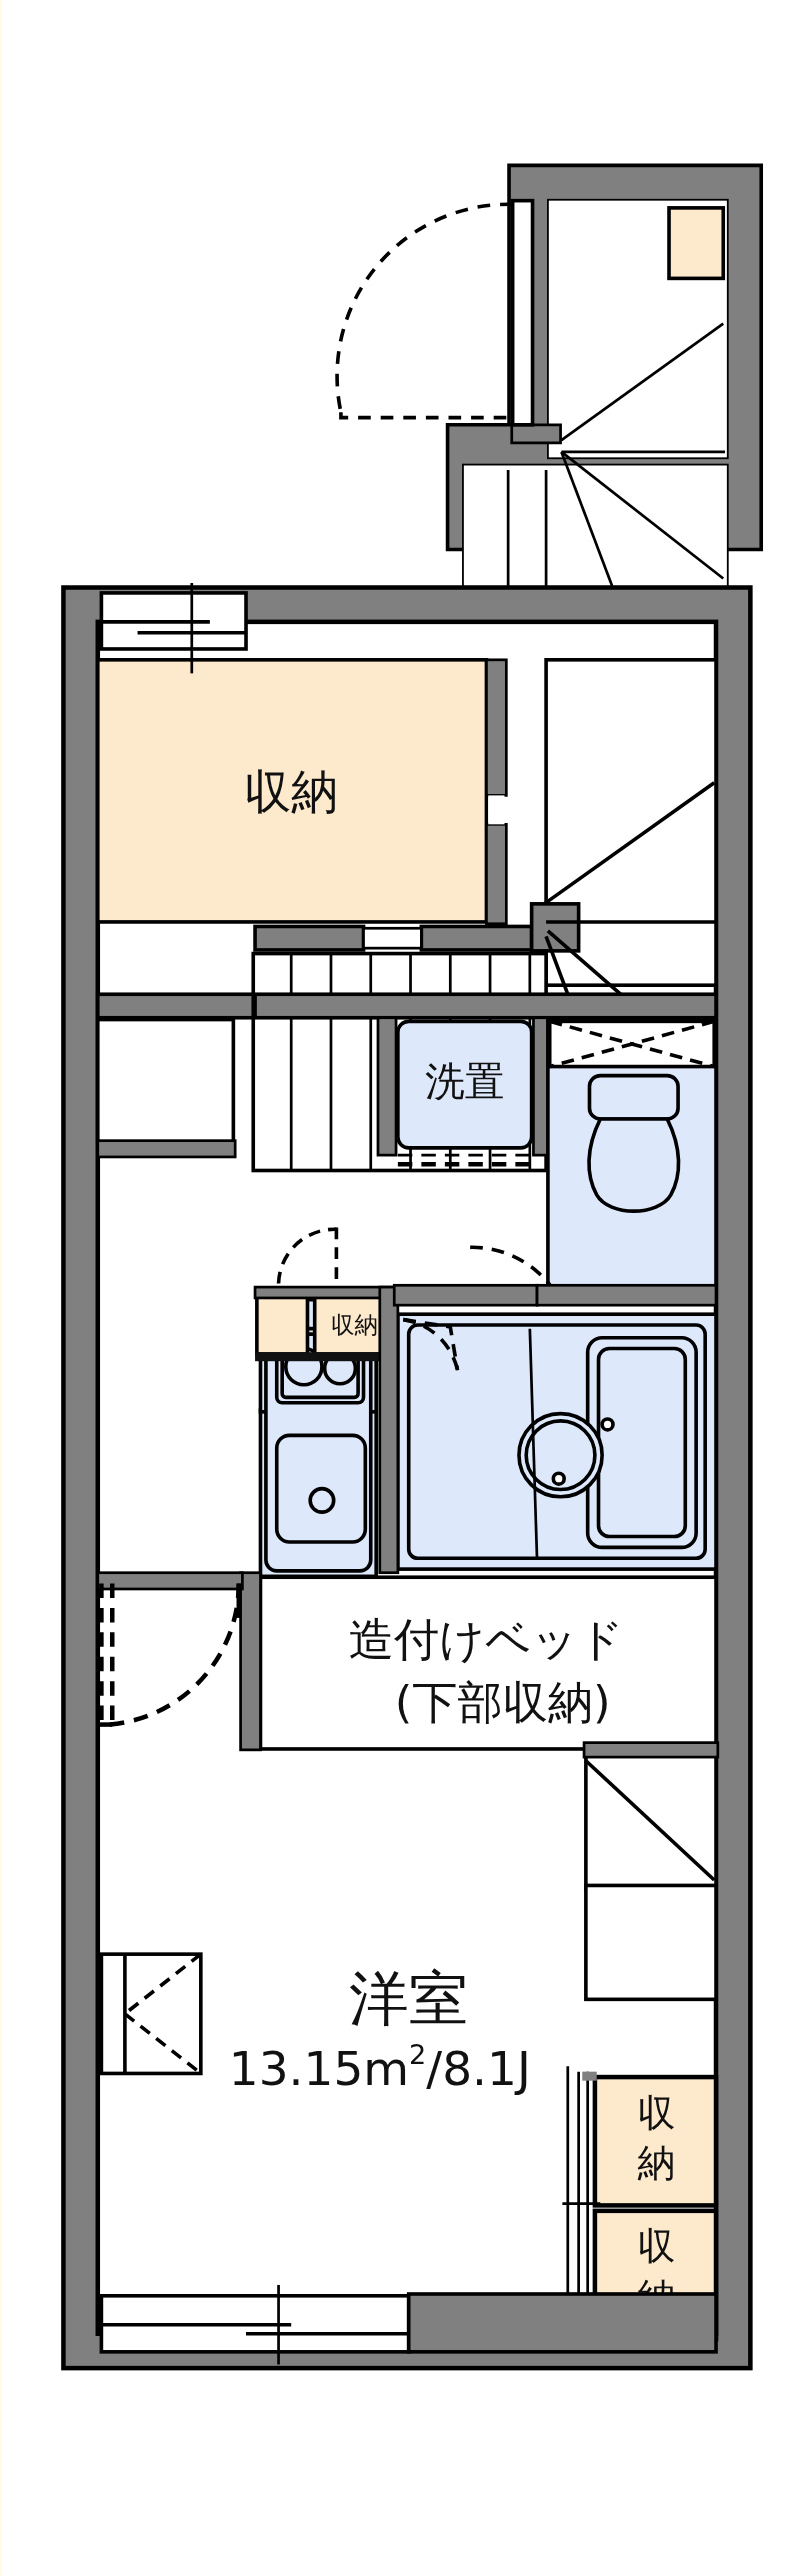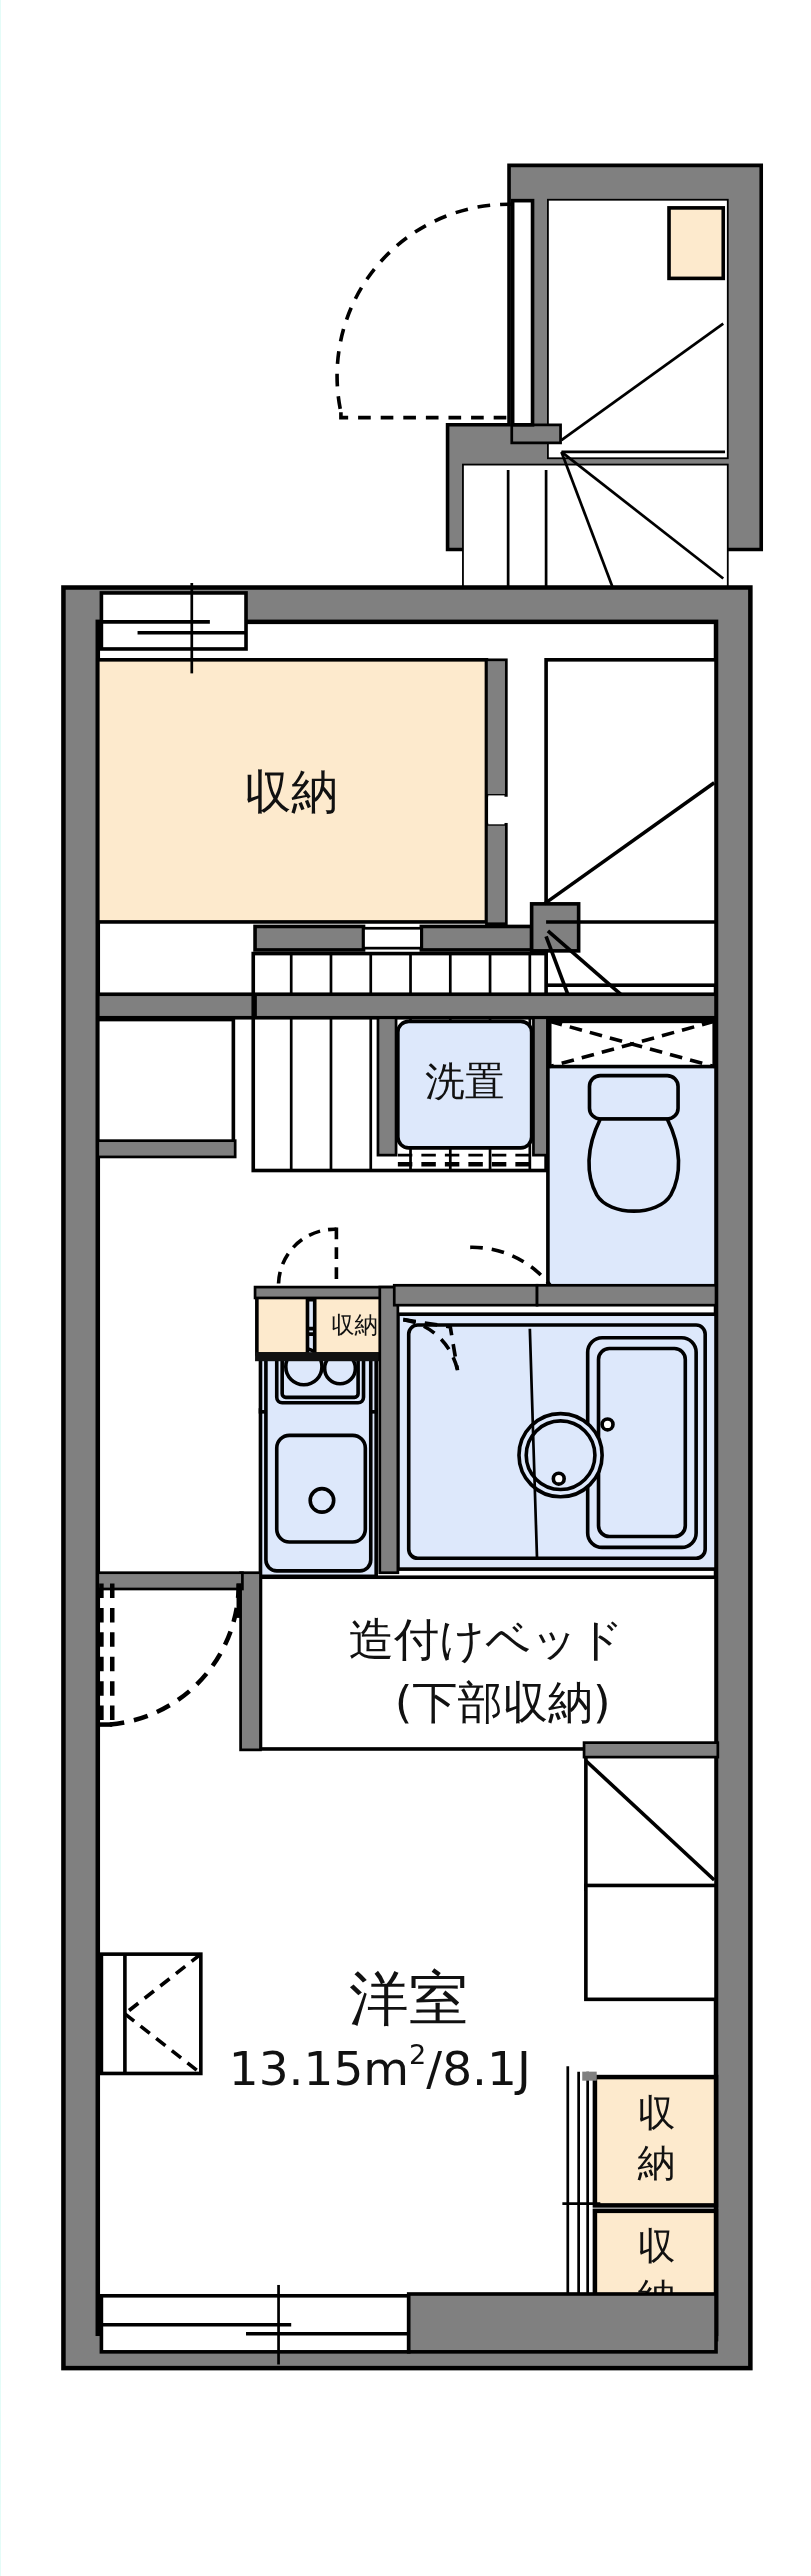--- a/index.html
+++ b/index.html
@@ -1,20 +1,20 @@
 <!DOCTYPE html>
 <html style="font-size:14.5px"><head>
 <meta charset="utf-8">
 <style>
   html,body{margin:0;padding:0;background:#ffffff;}
   body{
     font-family:"DejaVu Sans","Liberation Sans",sans-serif;
     width:812px;height:2576px;overflow:hidden;position:relative;
   }
-  #stage{position:relative;width:812px;height:2576px;background:#5eead4;}
+  #stage{position:relative;width:812px;height:2576px;background:#fde047;}
   svg{display:block;}
   .lbl{font-family:"DejaVu Sans","Liberation Sans",sans-serif;fill:#111;}
 </style>
 </head>
 <body>
 
 <div id="stage">
 
 <svg width="812" height="2576" viewBox="0 0 898 2850" xmlns="http://www.w3.org/2000/svg">
 

